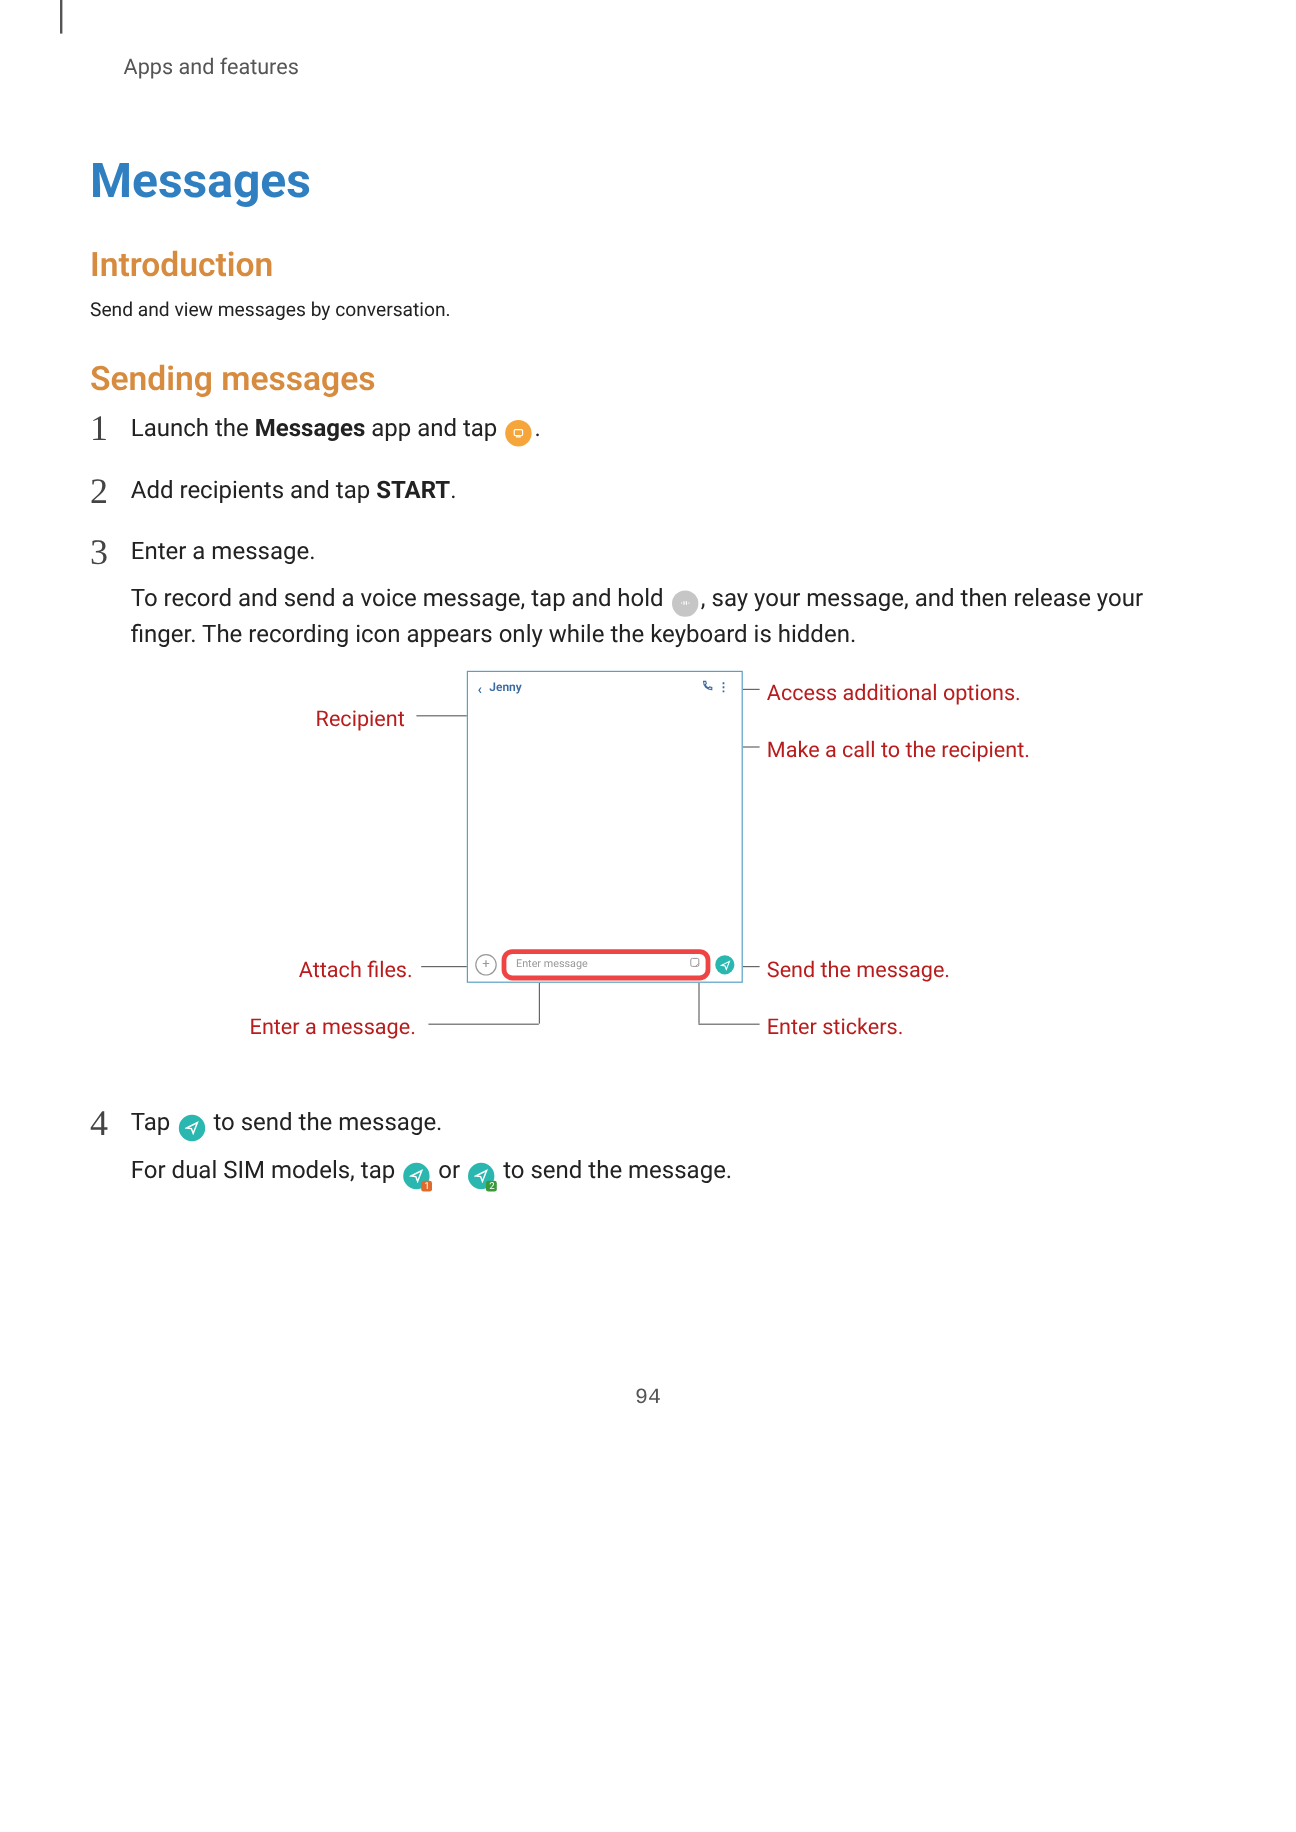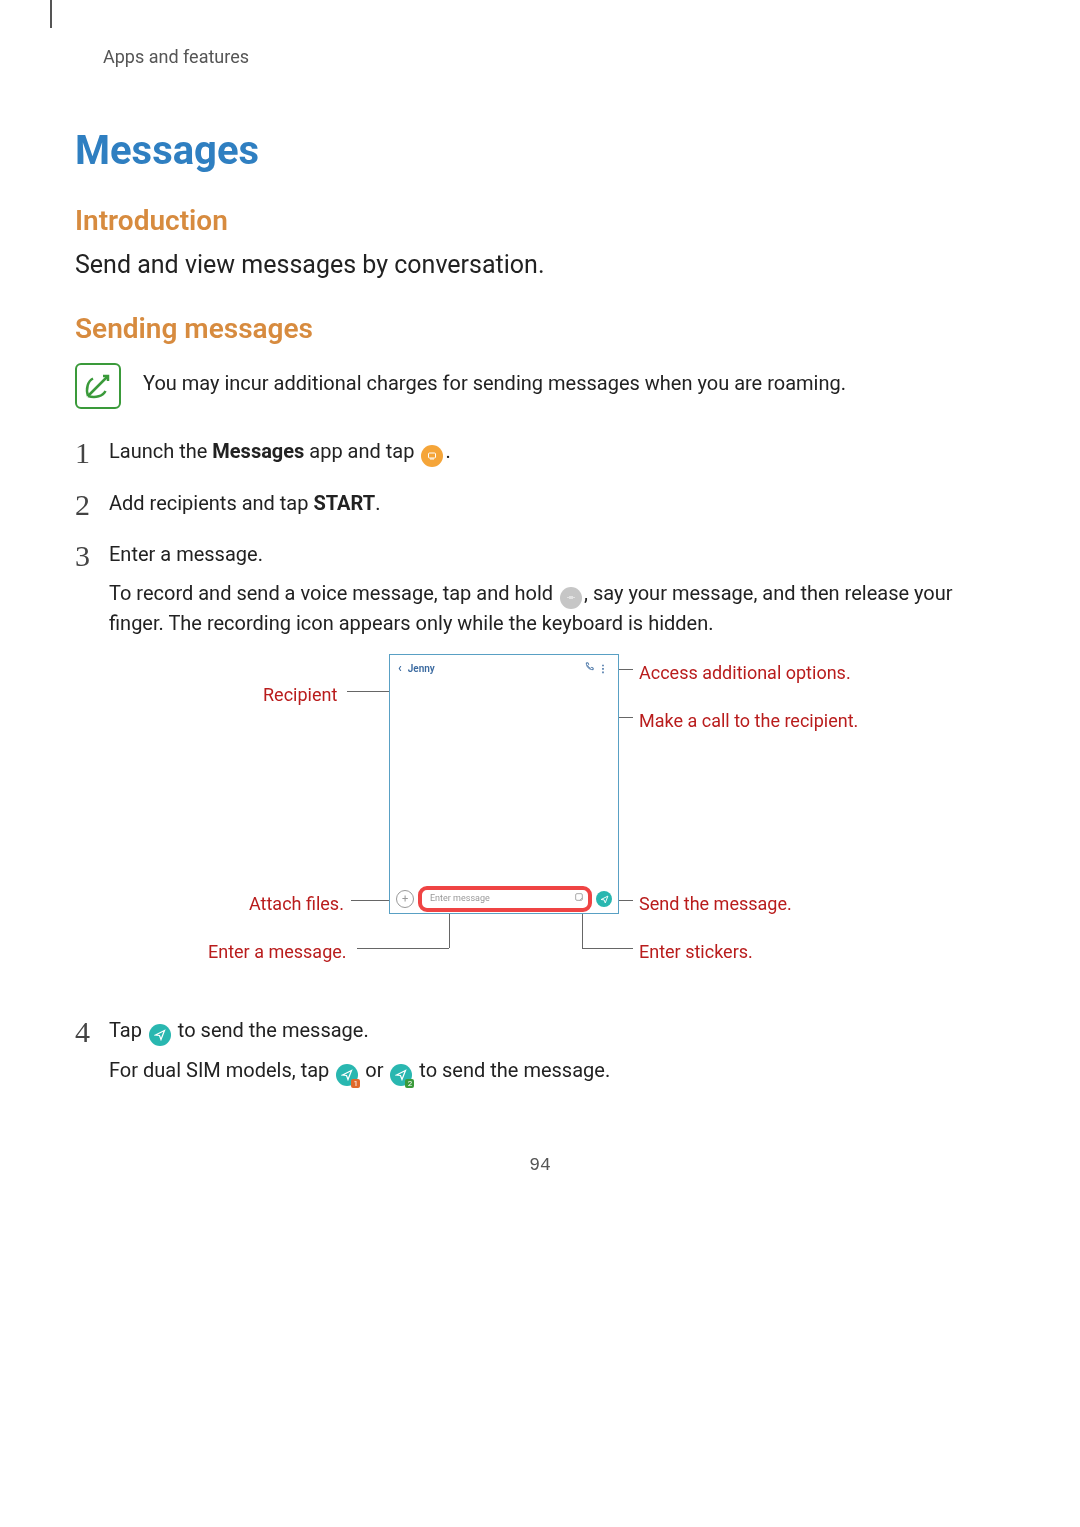--- a/index.html
+++ b/index.html
@@ -37,21 +37,21 @@
     font-weight: 700;
     margin: 60px 0 30px 0;
   }
   h2.sub {
     color: #d78b3f;
     font-size: 28px;
     font-weight: 600;
     margin: 30px 0 10px 0;
   }
   p.body {
-    font-size: 25px;
+    font-size: 16px;
     margin: 8px 0 18px 0;
     line-height: 1.4;
   }
   .note-row {
     display: flex;
     align-items: flex-start;
     gap: 22px;
     margin: 18px 0 28px 0;
   }
   .note-icon {
@@ -234,31 +234,20 @@
   <div class="tab-mark"></div>
   <div class="breadcrumb">Apps and features</div>
 
   <h1 class="title">Messages</h1>
 
   <h2 class="sub">Introduction</h2>
   <p class="body">Send and view messages by conversation.</p>
 
   <h2 class="sub">Sending messages</h2>
 
-  <div class="note-row">
-    <div class="note-icon">
-      <svg viewBox="0 0 24 24" fill="none" stroke="#3a9a3a" stroke-width="2">
-        <path d="M4 20 L20 4"></path>
-        <path d="M4 20 C 2 14, 4 8, 8 6"></path>
-        <path d="M4 20 C 10 22, 16 20, 18 16"></path>
-        <path d="M16 4 L20 4 L20 8"></path>
-      </svg>
-    </div>
-    <div class="note-text">You may incur additional charges for sending messages when you are roaming.</div>
-  </div>
 
   <ol class="steps">
     <li>
       <span>Launch the </span><b>Messages</b><span> app and tap </span><span class="icon-circle ic-orange">
         <svg viewBox="0 0 24 24" fill="none" stroke="#fff" stroke-width="2">
           <rect x="5" y="6" width="14" height="10" rx="2"></rect>
           <path d="M8 18h8"></path>
         </svg>
       </span><span>.</span>
     </li>

